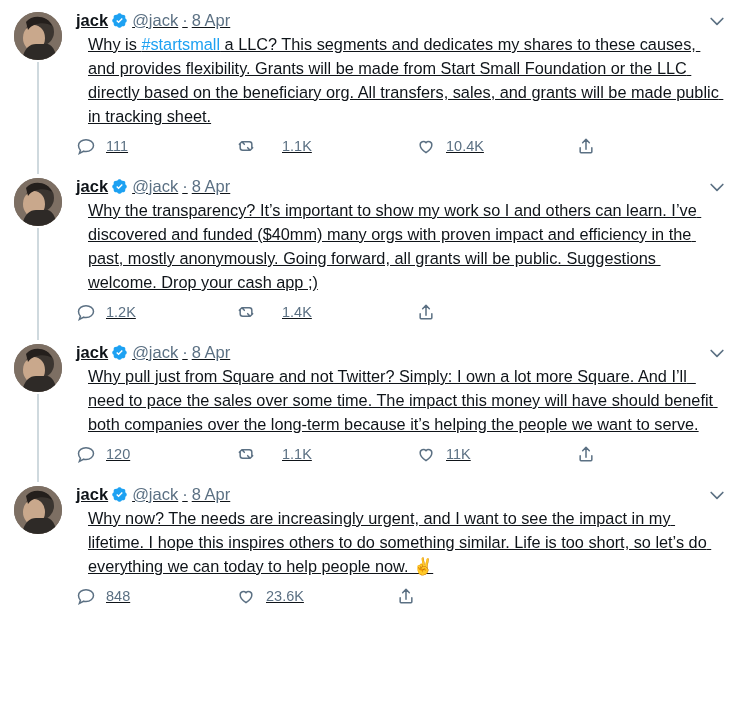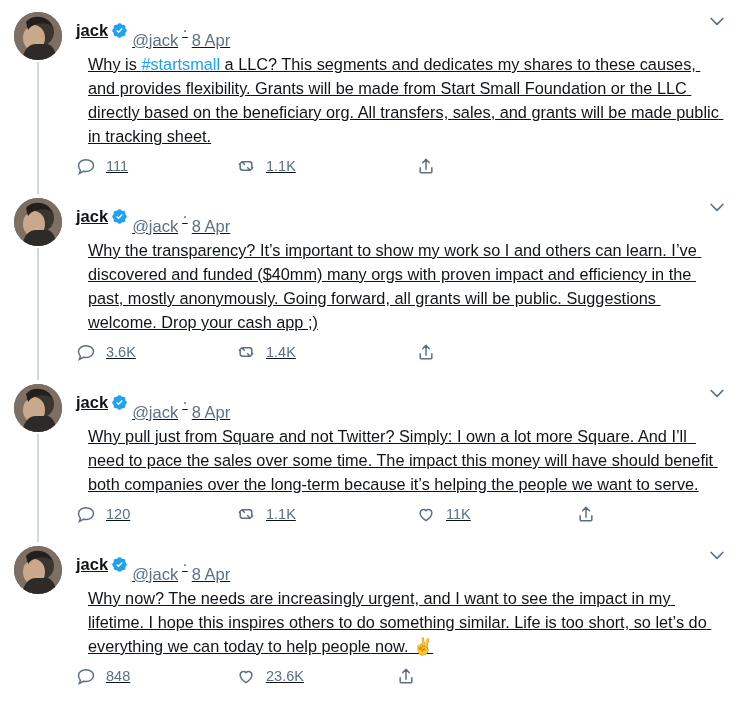--- a/index.html
+++ b/index.html
@@ -71,21 +71,20 @@
   .verified {
     width: 17px;
     height: 17px;
     margin-right: 4px;
     display: inline-block;
     flex: 0 0 17px;
   }
   .handle, .dot, .date {
     color: #5b7083;
     font-size: 16.5px;
-    margin-top: 20px;
   }
   .dot { margin: 0 4px; }
   .caret {
     position: absolute;
     right: -2px;
     top: 1px;
     width: 20px;
     height: 20px;
     color: #5b7083;
     cursor: pointer;
@@ -116,21 +115,21 @@
     height: 20px;
     display: inline-block;
     margin-right: 10px;
     color: #5b7083;
   }
   .action .count {
     color: #5b7083;
     font-size: 14.5px;
   }
   .a-reply { width: 160px; }
-  .a-retweet { width: 180px; }
+  .a-retweet { width: 180px; gap: 16px; }
   .a-like { width: 160px; }
   .a-share { width: 40px; }
   svg { display: block; }
 </style>
 </head>
 <body>
 
 <div class="thread">
 
   <div class="tweet">
@@ -175,20 +174,28 @@
           <span class="count">111</span>
         </div>
         <div class="action a-retweet">
           <span class="ico">
               <svg width="20" height="20" viewBox="0 0 24 24">
                 <path fill="none" stroke="#5b7083" stroke-width="1.8" stroke-linecap="round" stroke-linejoin="round" d="M7 7h9a3 3 0 0 1 3 3v5M7 7l-3 3M7 7l3 3M17 17H8a3 3 0 0 1-3-3V9M17 17l3-3M17 17l-3-3"></path>
               </svg>
             </span>
           <span class="count">1.1K</span>
         </div>
+        <div class="action a-like">
+          <span class="ico">
+              <svg width="20" height="20" viewBox="0 0 24 24">
+                <path fill="none" stroke="#5b7083" stroke-width="1.8" d="M12 20s-7-4.4-7-9.1A4 4 0 0 1 12 8a4 4 0 0 1 7 2.9C19 15.6 12 20 12 20z"></path>
+              </svg>
+            </span>
+          <span class="count">10.4K</span>
+        </div>
         <div class="action a-share">
           <span class="ico">
               <svg width="20" height="20" viewBox="0 0 24 24">
                 <path fill="none" stroke="#5b7083" stroke-width="1.8" stroke-linecap="round" stroke-linejoin="round" d="M12 16V4M8 8l4-4 4 4M5 14v5a1 1 0 0 0 1 1h12a1 1 0 0 0 1-1v-5"></path>
               </svg>
             </span>
         </div>
       </div>
     </div>
   </div>
@@ -225,21 +232,21 @@
         </span>
       </div>
       <div class="tweet-text">Why the transparency? It’s important to show my work so I and others can learn. I’ve discovered and funded ($40mm) many orgs with proven impact and efficiency in the past, mostly anonymously. Going forward, all grants will be public. Suggestions welcome. Drop your cash app ;)</div>
       <div class="actions">
         <div class="action a-reply">
           <span class="ico">
               <svg width="20" height="20" viewBox="0 0 24 24">
                 <path fill="none" stroke="#5b7083" stroke-width="1.8" d="M21 11.5c0 3.9-4 7-9 7-.9 0-1.8-.1-2.6-.3L4 21l1.3-3.9C3.9 15.7 3 13.7 3 11.5c0-3.9 4-7 9-7s9 3.1 9 7z"></path>
               </svg>
             </span>
-          <span class="count">3.6K</span>
+          <span class="count">1.2K</span>
         </div>
         <div class="action a-retweet">
           <span class="ico">
               <svg width="20" height="20" viewBox="0 0 24 24">
                 <path fill="none" stroke="#5b7083" stroke-width="1.8" stroke-linecap="round" stroke-linejoin="round" d="M7 7h9a3 3 0 0 1 3 3v5M7 7l-3 3M7 7l3 3M17 17H8a3 3 0 0 1-3-3V9M17 17l3-3M17 17l-3-3"></path>
               </svg>
             </span>
           <span class="count">1.4K</span>
         </div>
         <div class="action a-share">

